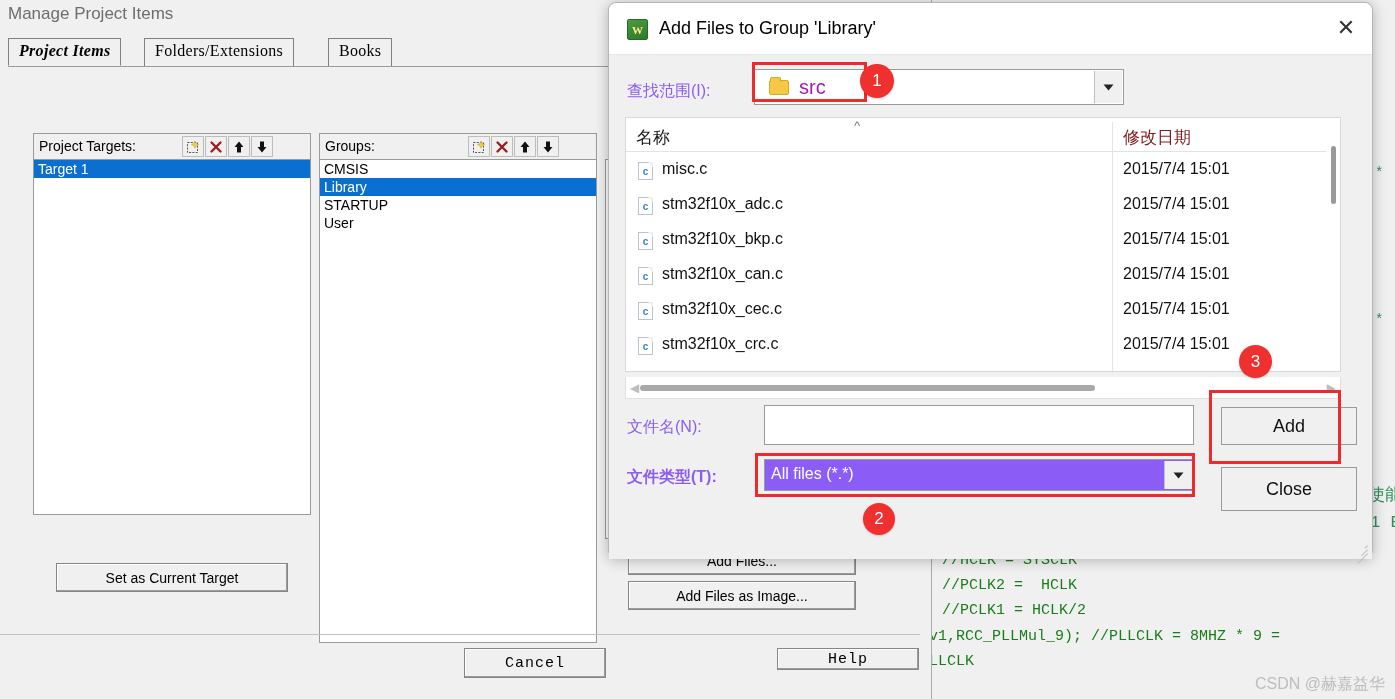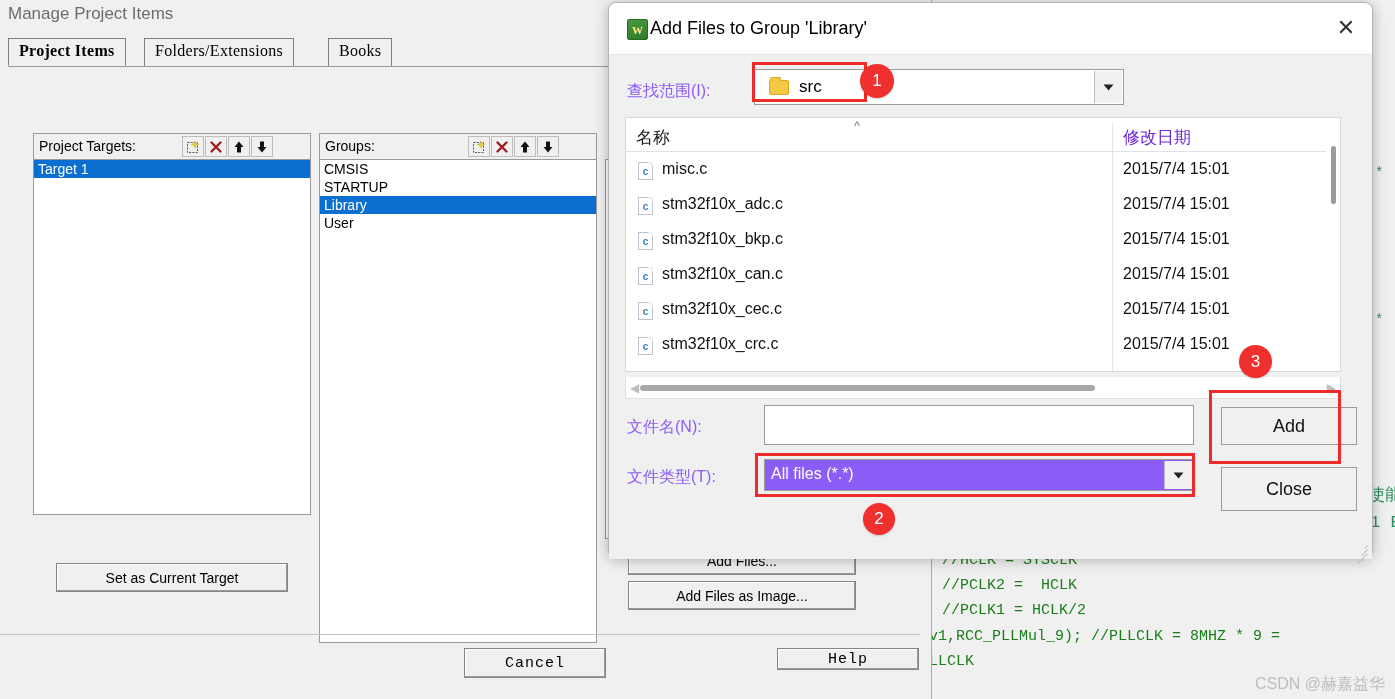--- a/index.html
+++ b/index.html
@@ -63,20 +63,21 @@
     border-top: 1px solid #808080;
     border-right: 1px solid #808080;
     background: #f0f0f0;
     letter-spacing: 0.3px;
   }
   .tab.active {
     background: #f0f0f0;
     font-weight: bold;
     border-bottom: 1px solid #f0f0f0;
     z-index: 3;
+    font-style: italic;
   }
   .tabline {
     position: absolute; left: 8px; top: 66px; width: 910px;
     border-top: 1px solid #9a9a9a;
   }
   .panel-header {
     position: absolute;
     height: 38px;
     background: #f0f0f0;
     border: 1px solid #9a9a9a;
@@ -137,21 +138,21 @@
   }
   .fd-icon {
     position: absolute; left: 18px; top: 16px; width: 21px; height: 21px;
     background: linear-gradient(160deg,#4a9b41,#2f7a2a);
     border: 1px solid #276b22; border-radius: 2px;
     display:flex; align-items:center; justify-content:center;
     color:#ffe98a; font-size:11px; font-weight:bold;
     font-family:"Liberation Serif", serif;
   }
   .fd-title {
-    position: absolute; left: 41px; top: 15px;
+    position: absolute; left: 50px; top: 15px;
     font-size: 18px; color: #000;
     font-family: "Liberation Sans", sans-serif;
   }
   .fd-close {
     position: absolute; right: 0px; top: 0px; width: 52px; height: 50px;
     display:flex; align-items:center; justify-content:center;
     font-size: 22px; color: #333;
   }
   .fd-body { position: absolute; left: 0; top: 52px; width: 100%; height: 504px; background: #f0f0f0; }
 
@@ -188,21 +189,21 @@
     background: #ffffff;
     border: 1px solid #d8d8d8;
     overflow: hidden;
     padding-left: 19px;
   }
   .fd-list-head {
     position: absolute; left:0; top:0; width: 100%; height: 34px;
     background: #ffffff; border-bottom: 1px solid #e2e2e2;
   }
   .col-name { position:absolute; left:10px; top:8px; font-size:17px; color:#1a1a1a; }
-  .col-date { position:absolute; left:497px; top:8px; font-size:17px; color:#6d28d9; }
+  .col-date { position:absolute; left:497px; top:8px; font-size:17px; color:#7f1d1d; }
   .col-div { position:absolute; left:486px; top:4px; width:1px; height:250px; background:#e4e4e4; }
   .sort-caret { position:absolute; left:228px; top:0px; font-size:13px; color:#7a7a7a; }
 
   .frow { position: absolute; left: 0; width: 100%; height: 29px; }
   .frow .cico {
     position:absolute; left: 12px; top: 5px; width: 15px; height: 18px;
     background:#ffffff; border:1px solid #b9c4cf;
     display:flex; align-items:center; justify-content:center;
     font-size:10px; color:#3a7fc1; font-weight:bold;
     font-family:"Liberation Sans", sans-serif;
@@ -332,22 +333,22 @@
           </svg>
       </span>
       <span class="mini-btn" style="left:217px;">
         <svg width="14" height="14" viewBox="0 0 14 14">
             <path d="M7 12.5 L2.5 7 L5 7 L5 1.5 L9 1.5 L9 7 L11.5 7 Z" fill="#111"></path>
           </svg>
       </span>
     </div>
     <div class="listbox" style="left:319px; top:159px; width:278px; height:484px;">
       <div class="list-item">CMSIS</div>
+      <div class="list-item sel">Library</div>
       <div class="list-item">STARTUP</div>
-      <div class="list-item sel">Library</div>
       <div class="list-item">User</div>
     </div>
 
     <div class="listbox" style="left:605px; top:159px; width:10px; height:380px;"></div>
 
     <div class="win-btn" style="left:56px; top:563px; width:232px; height:29px;">Set as Current Target</div>
 
     <div class="win-btn" style="left:628px; top:546px; width:228px; height:29px;">Add Files...</div>
     <div class="win-btn" style="left:628px; top:581px; width:228px; height:29px;">Add Files as Image...</div>
 
@@ -364,21 +365,21 @@
       <div class="fd-close">✕</div>
     </div>
 
     <div class="fd-body">
 
       <div class="fd-label" style="left:18px; top:26px;">查找范围(I):</div>
       <div class="combo" style="left:145px; top:14px; width:370px; height:36px;">
         <span style="margin-left:14px; display:flex; align-items:center;">
           <span class="folder-ico"></span>
         </span>
-        <span style="margin-left:10px; font-size:17px; color:#000000;">src</span>
+        <span style="margin-left:10px; font-size:20px; color:#a21caf;">src</span>
         <span class="combo-arrow">
           <svg width="11" height="7" viewBox="0 0 11 7">
               <path d="M0.5 0.5 L10.5 0.5 L5.5 6.5 Z" fill="#222"></path>
             </svg>
         </span>
       </div>
 
       <div class="tbicon" style="left:537px;">
         <svg width="24" height="18" viewBox="0 0 24 18">
             <path d="M10 2 L2 9 L10 16 L10 12 L22 12 L22 6 L10 6 Z" fill="#2ec6c6" stroke="#118c8c" stroke-width="1"></path>
@@ -463,21 +464,21 @@
         <span class="hs-arrow" style="left:4px;">◀</span>
         <div class="hscroll-thumb"></div>
         <span class="hs-arrow" style="right:4px;">▶</span>
       </div>
 
       <div class="fd-label" style="left:18px; top:362px;">文件名(N):</div>
       <div class="textbox" style="left:155px; top:350px; width:430px; height:40px;">
         <span style="position:absolute; left:6px; top:9px; font-size:16px; color:#111;"></span>
       </div>
 
-      <div class="fd-label" style="left:18px; top:412px;">文件类型(T):</div>
+      <div class="fd-label" style="left:18px; top:412px;font-weight:bold;">文件类型(T):</div>
       <div class="hl-combo" style="left:155px; top:404px; width:430px; height:32px;">
         <span class="hl-combo-text">All files (*.*)</span>
         <span class="combo-arrow" style="background:#f0f0f0;">
           <svg width="11" height="7" viewBox="0 0 11 7">
               <path d="M0.5 0.5 L10.5 0.5 L5.5 6.5 Z" fill="#222"></path>
             </svg>
         </span>
       </div>
 
       <div class="fd-btn" style="left:612px; top:352px; width:136px; height:38px;">Add</div>

